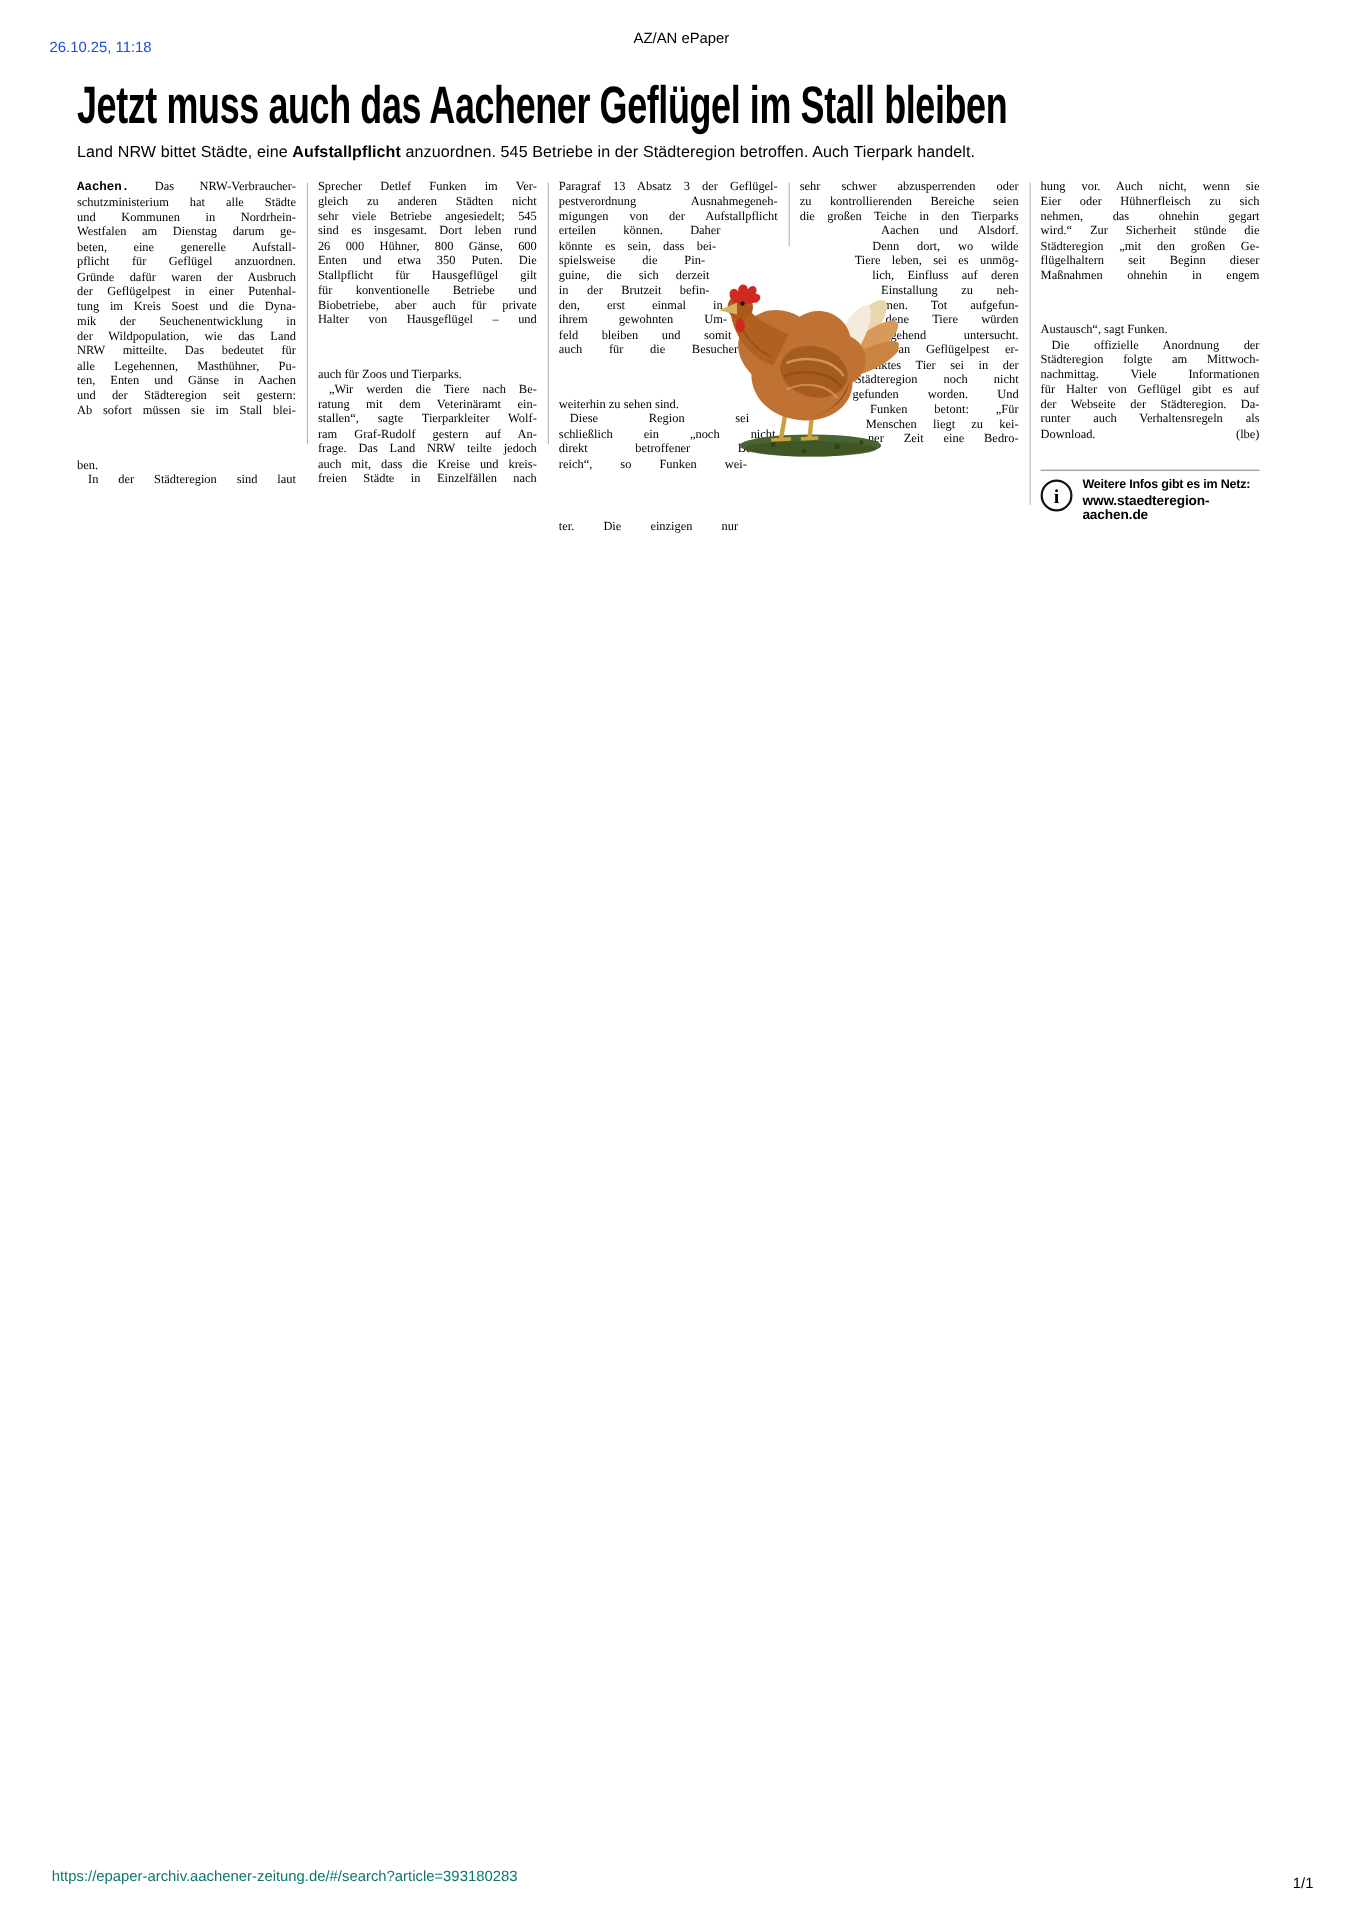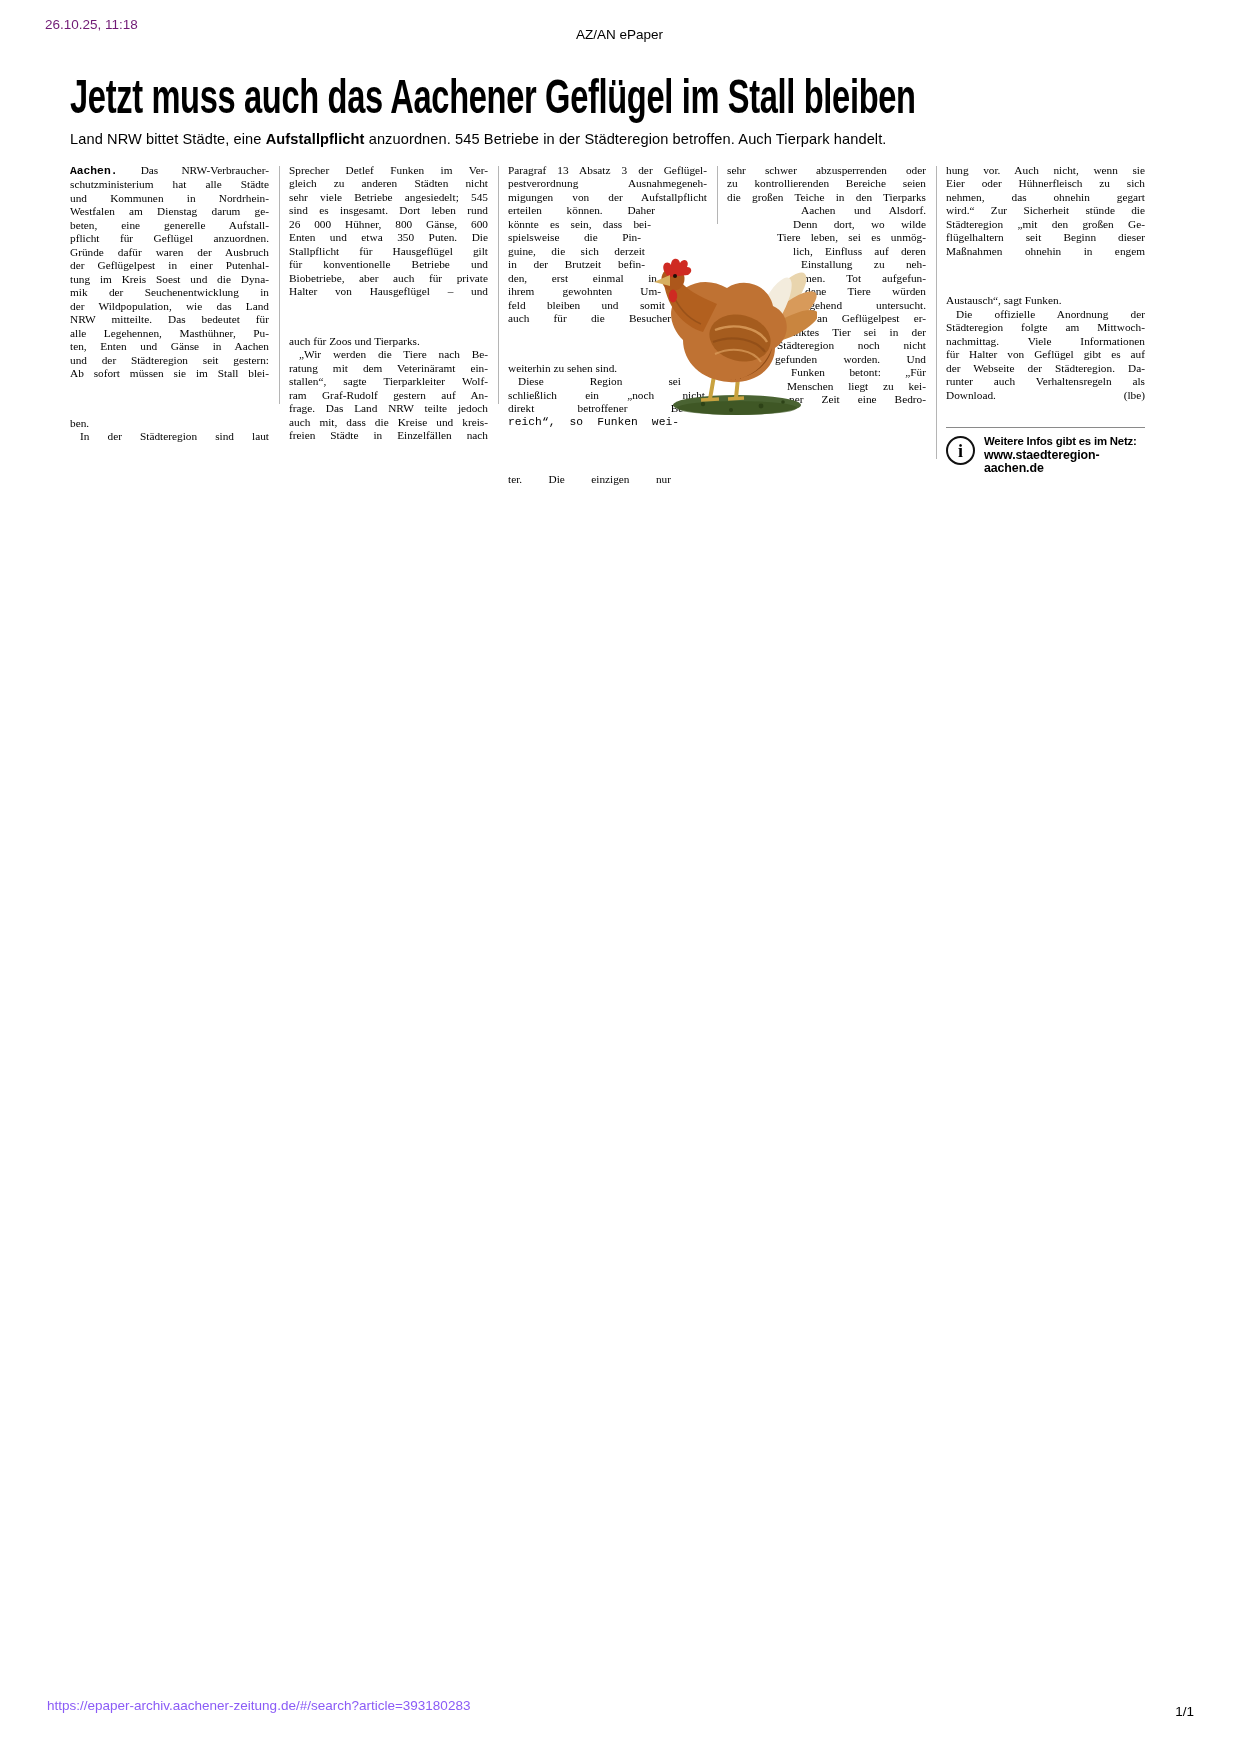--- a/index.html
+++ b/index.html
@@ -1,22 +1,22 @@
 <!DOCTYPE html>
 <html><head>
 <meta charset="utf-8">
 <style>
   html,body{margin:0;padding:0;background:#fff;}
   .page{position:relative;width:1239px;height:1753px;background:#ffffff;color:#000;
         font-family:"Liberation Sans",sans-serif;overflow:hidden;}
 
   
-  .hdr-dt{position:absolute;left:45px;top:17px;font-size:13.5px;color:#701a75;}
+  .hdr-dt{position:absolute;left:45px;top:35px;font-size:13.5px;color:#1d4ed8;}
   .hdr-title{position:absolute;left:0;right:0;top:27px;text-align:center;font-size:13.5px;color:#000;}
-  .ftr-url{position:absolute;left:47px;top:1698px;font-size:13.5px;color:#8b5cf6;}
+  .ftr-url{position:absolute;left:47px;top:1698px;font-size:13.5px;color:#0f766e;}
   .ftr-page{position:absolute;right:45px;top:1704px;font-size:13.5px;color:#000;}
 
   
   .article{position:absolute;left:70px;top:72px;width:1076px;}
   .headline{font-weight:700;font-size:48px;line-height:1.05;white-space:nowrap;
             letter-spacing:-0.5px;transform:scaleX(0.68);transform-origin:0 50%;margin:0;}
   .subhead{font-size:14.6px;line-height:1.25;margin:8px 0 15px 0;letter-spacing:0.1px;}
   .subhead b{font-weight:700;}
 
   .cols{position:relative;display:flex;gap:20px;font-family:"Liberation Serif",serif;
@@ -34,21 +34,21 @@
   #col3 .ln:nth-child(7){padding-right:62px;}
   #col3 .ln:nth-child(8){padding-right:62px;}
   #col3 .ln:nth-child(9){padding-right:50px;}
   #col3 .ln:nth-child(10){padding-right:46px;}
   #col3 .ln:nth-child(11){padding-right:42px;}
   #col3 .ln:nth-child(12){padding-right:36px;}
   #col3 .ln:nth-child(13){padding-right:32px;}
   #col3 .ln:nth-child(14){padding-right:26px;}
   #col3 .ln:nth-child(15){padding-right:2px;}
   #col3 .ln:nth-child(16){padding-right:20px;}
-  #col3 .ln:nth-child(17){padding-right:28px;font-family:Liberation Mono, monospace;}
+  #col3 .ln:nth-child(17){padding-right:28px;}
   #col3 .ln:nth-child(18){padding-right:36px;margin-top:44px;}
 
   #col4 .ln:nth-child(4){padding-left:74px;}
   #col4 .ln:nth-child(5){padding-left:66px;}
   #col4 .ln:nth-child(6){padding-left:50px;}
   #col4 .ln:nth-child(7){padding-left:66px;font-family:Liberation Serif, serif;}
   #col4 .ln:nth-child(8){padding-left:74px;}
   #col4 .ln:nth-child(9){padding-left:76px;}
   #col4 .ln:nth-child(10){padding-left:78px;}
   #col4 .ln:nth-child(11){padding-left:68px;}

